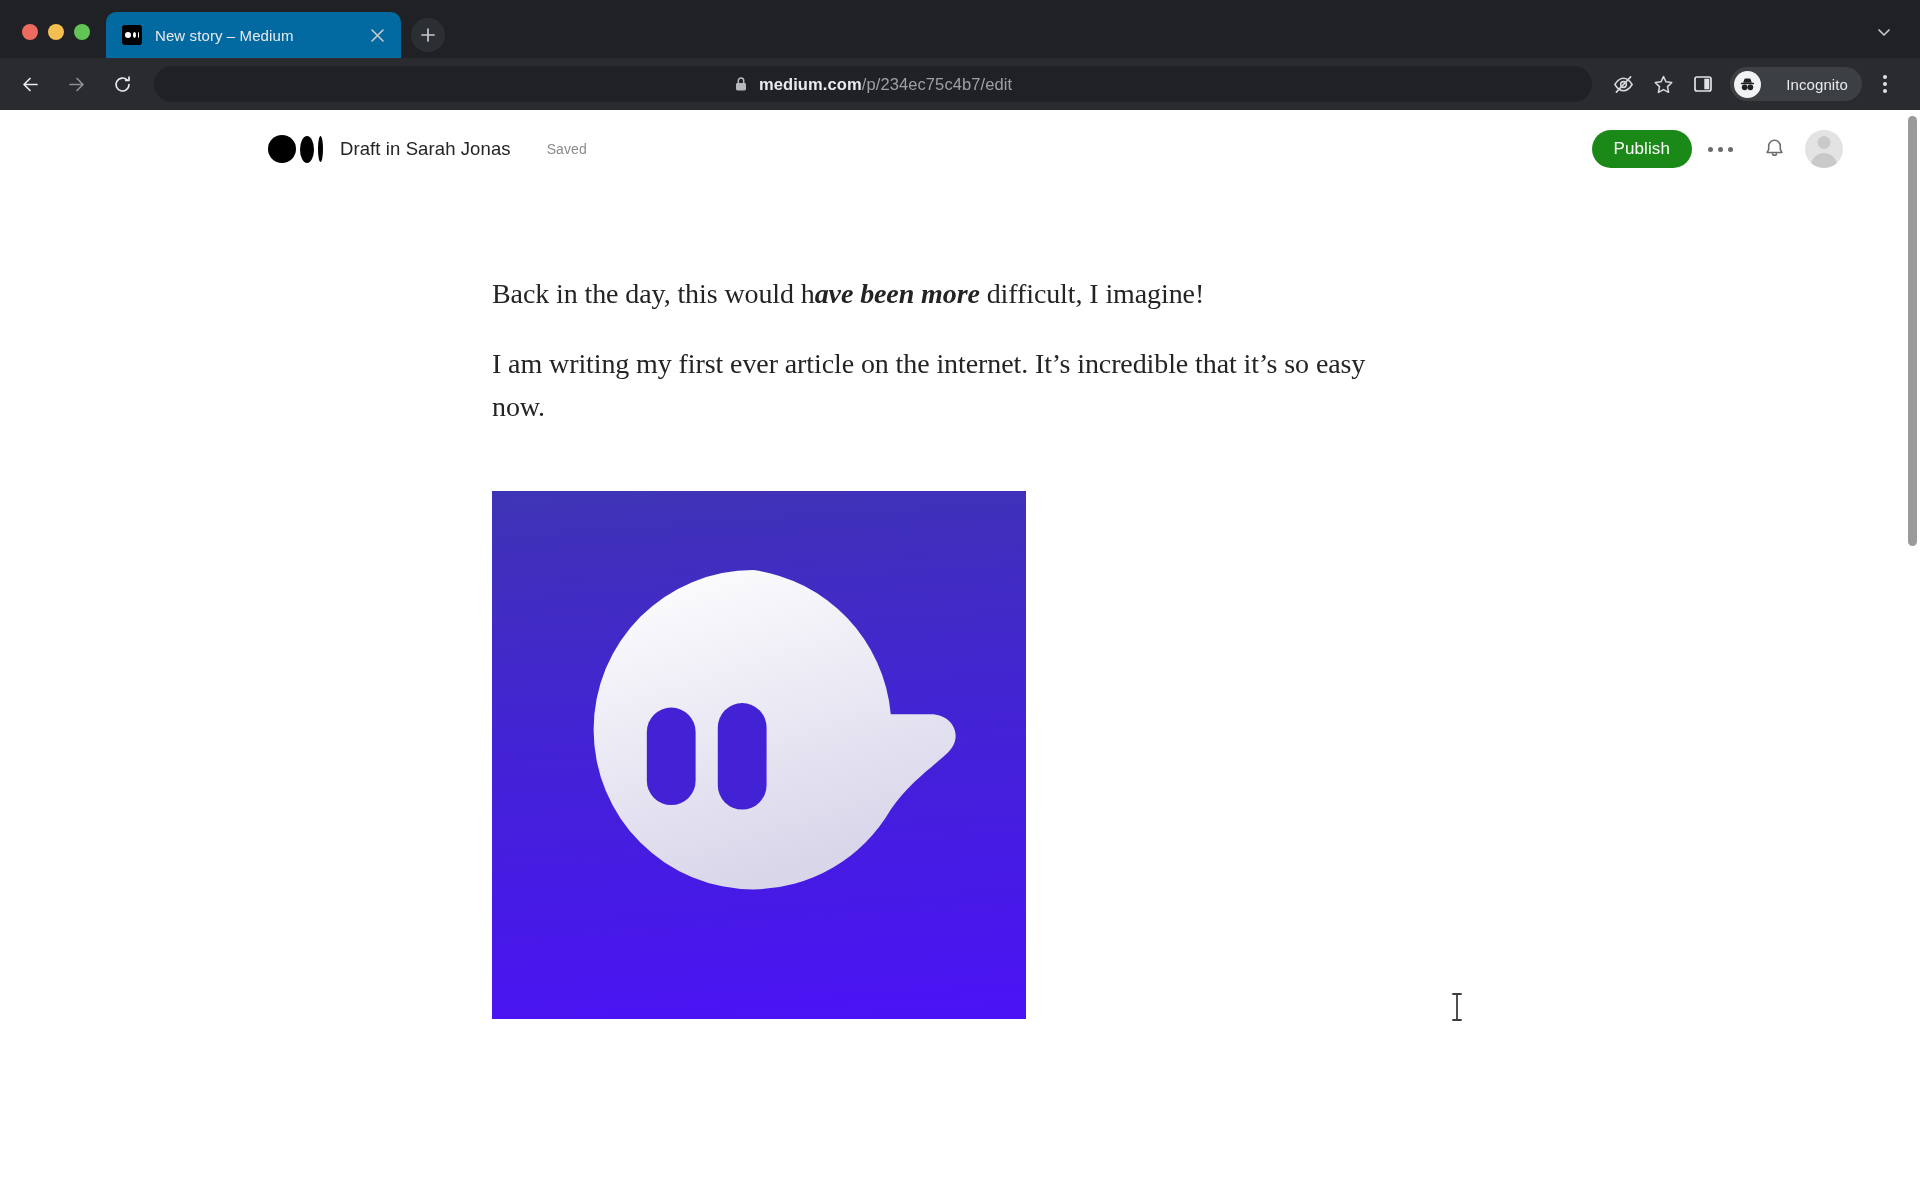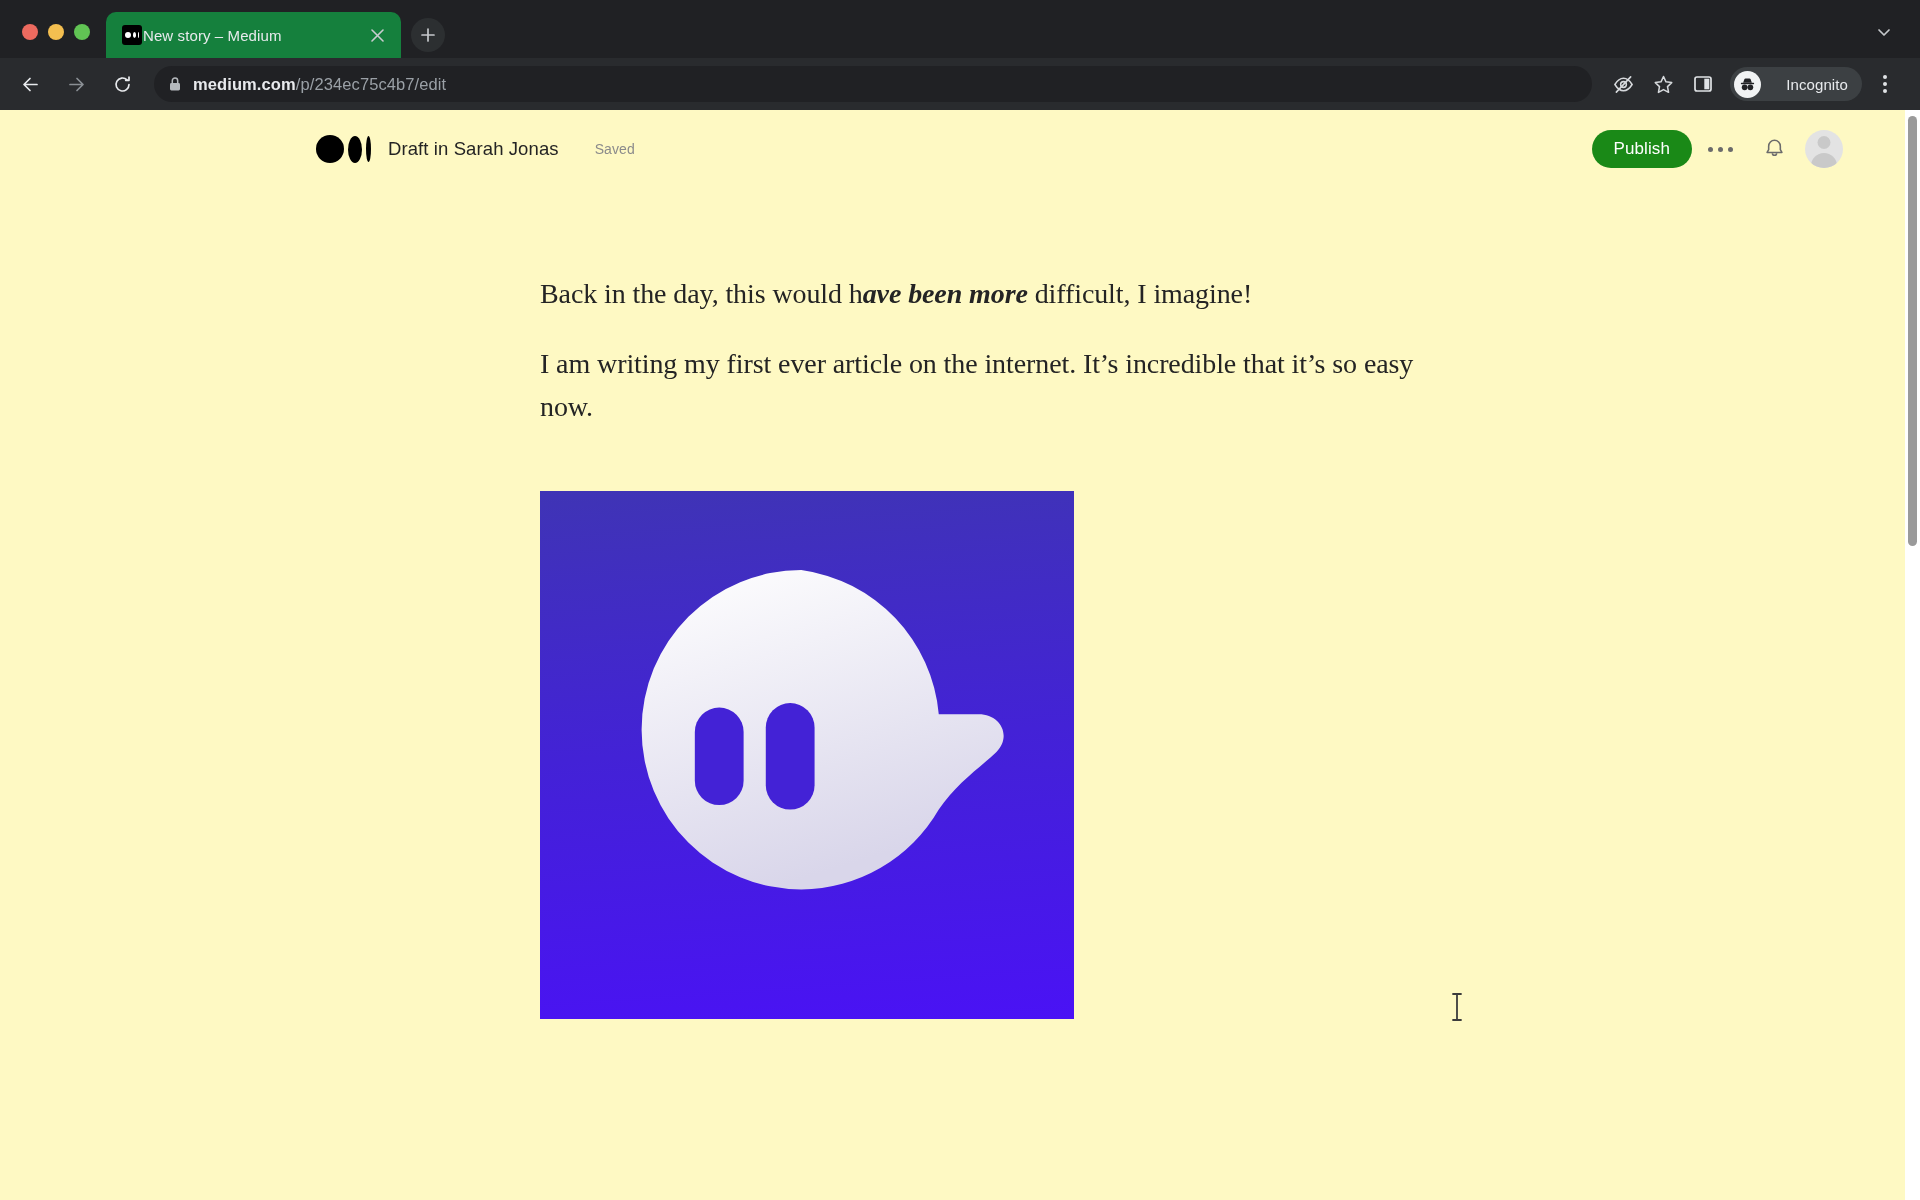--- a/index.html
+++ b/index.html
@@ -18,22 +18,22 @@
     height:58px; background:#202124; display:flex; align-items:flex-end;
     padding:0 10px 0 0; position:relative; flex:0 0 58px;
   }
   .traffic { display:flex; align-items:center; gap:10px; padding:0 16px 18px 22px; }
   .light { width:16px; height:16px; border-radius:50%; }
   .light.red { background:#ed6a5f; }
   .light.yellow { background:#f4bf50; }
   .light.green { background:#61c454; }
 
   .tab {
-    height:46px; width:295px; background:#15803d; border-radius:10px 10px 0 0;
-    display:flex; align-items:center; padding:0 12px 0 16px; gap:1px; position:relative;
+    height:46px; width:295px; background:#0369a1; border-radius:10px 10px 0 0;
+    display:flex; align-items:center; padding:0 12px 0 16px; gap:13px; position:relative;
   }
   .tab-favicon {
     width:20px; height:20px; background:#000; border-radius:3px;
     display:flex; align-items:center; justify-content:center; flex:0 0 20px;
   }
   .tab-favicon .m1 { width:6.5px; height:6.5px; border-radius:50%; background:#fff; }
   .tab-favicon .m2 { width:3.6px; height:6.5px; border-radius:50%; background:#fff; margin-left:1.4px; }
   .tab-favicon .m3 { width:1.6px; height:6.5px; border-radius:50%; background:#fff; margin-left:1.4px; }
   .tab-title {
     color:#e8eaed; font-size:15px; flex:1; white-space:nowrap; overflow:hidden;
@@ -56,42 +56,42 @@
   .toolbar {
     height:52px; background:#292b2e; display:flex; align-items:center;
     padding:0 18px 0 10px; gap:6px; flex:0 0 52px;
   }
   .navbtn {
     width:40px; height:40px; border-radius:50%; display:flex;
     align-items:center; justify-content:center; flex:0 0 40px;
   }
   .omnibox {
     flex:1; height:36px; background:#202124; border-radius:18px;
-    display:flex; align-items:center; padding:0 14px; gap:11px; margin:0 8px 0 6px;
+    display:flex; align-items:center; padding:0 14px; gap:11px; margin:0 8px 0 6px;justify-content:center;
   }
   .url { font-size:16.5px; white-space:nowrap; overflow:hidden; letter-spacing:.1px; }
   .url .host { color:#e8eaed; font-weight:600; }
   .url .path { color:#9aa0a6; }
   .tb-icon {
     width:34px; height:34px; display:flex; align-items:center;
     justify-content:center; flex:0 0 34px;
   }
   .incognito-pill {
     height:34px; background:#3c4043; border-radius:17px; display:flex;
     align-items:center; gap:25px; padding:0 14px 0 4px; margin-left:4px;
   }
   .incognito-avatar {
     width:27px; height:27px; border-radius:50%; background:#f1f3f4;
     display:flex; align-items:center; justify-content:center;
   }
   .incognito-label { color:#e8eaed; font-size:15px; letter-spacing:.1px; }
 
   
   .viewport {
-    flex:1; background:#fef9c3; position:relative; overflow:hidden;padding-left:48px;
+    flex:1; background:#ffffff; position:relative; overflow:hidden;
   }
   .scrollbar-track {
     position:absolute; top:0; right:0; width:15px; height:100%; background:#ffffff;
   }
   .scrollbar-thumb {
     position:absolute; top:6px; right:3px; width:9px; height:430px;
     background:#9a9a9a; border-radius:5px;
   }
 
   

